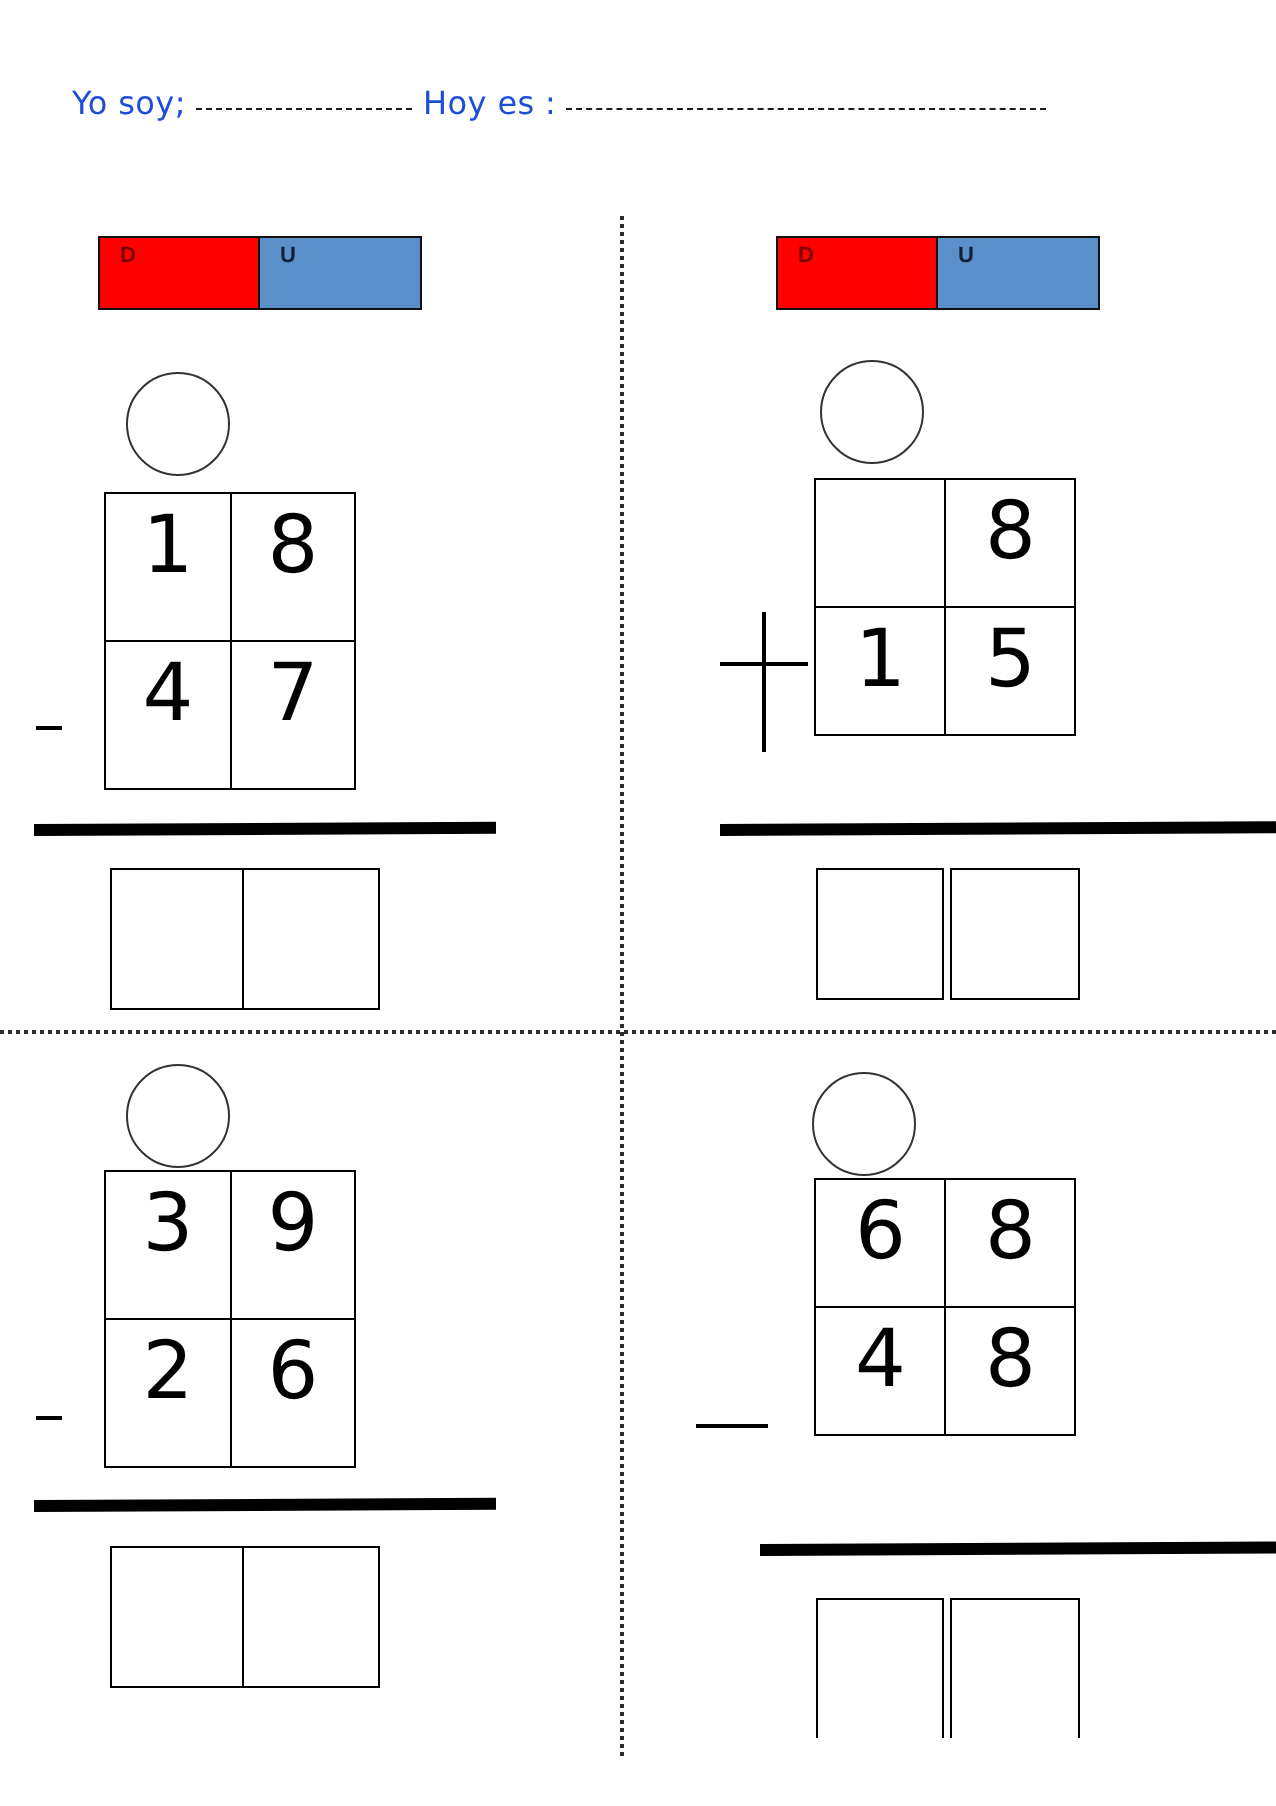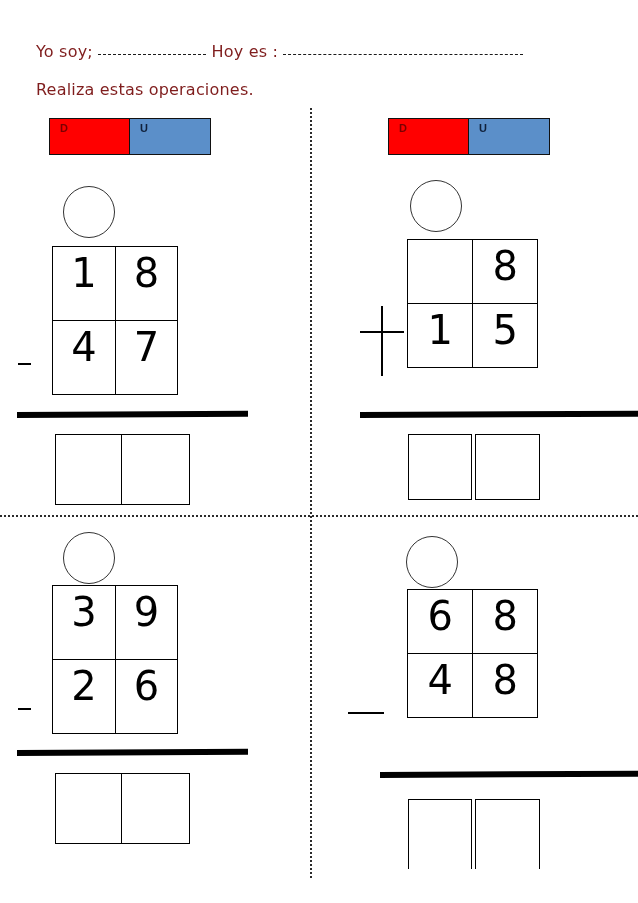--- a/index.html
+++ b/index.html
@@ -17,21 +17,21 @@
     background: #ffffff;
     overflow: hidden;
   }
 
   
   .hdr-line {
     position: absolute;
     white-space: nowrap;
     font-family: "DejaVu Sans", sans-serif;
     font-size: 16px;
-    color: #7f1d1d;
+    color: #1d4ed8;
     letter-spacing: .2px;
     text-align: center;
   }
   #hdr-identity { left: 36px; top: 42px; }
   #hdr-instruction { left: 36px; top: 80px; }
   .hdr-seg { display: inline; }
   .rule-blank {
     display: inline-block;
     border-bottom: 1.6px dashed #1a1a1a;
     vertical-align: 2px;
@@ -168,21 +168,20 @@
 
 <div id="page">
 
   <div class="hdr-line" id="hdr-identity">
     <span class="hdr-seg">Yo soy;</span>
     <span class="rule-blank" id="blank-name"></span>
     <span class="hdr-seg">Hoy es :</span>
     <span class="rule-blank" id="blank-date"></span>
   </div>
 
-  <div class="hdr-line" id="hdr-instruction">Realiza estas operaciones.</div>
 
   <div id="divider-horizontal"></div>
   <div id="divider-vertical"></div>
 
   <div class="du-header" id="du-header-left">
     <div class="du-cell du-tens">D</div>
     <div class="du-cell du-units">U</div>
   </div>
 
   <div class="du-header" id="du-header-right">

